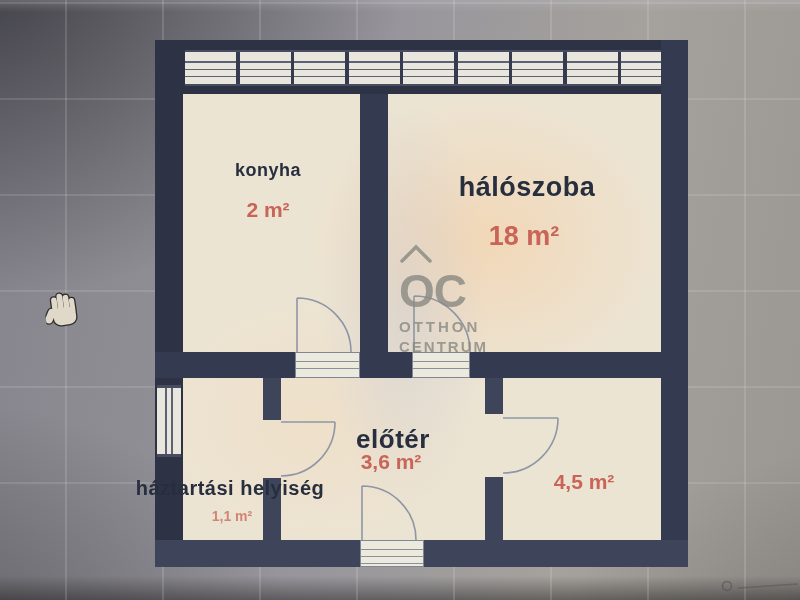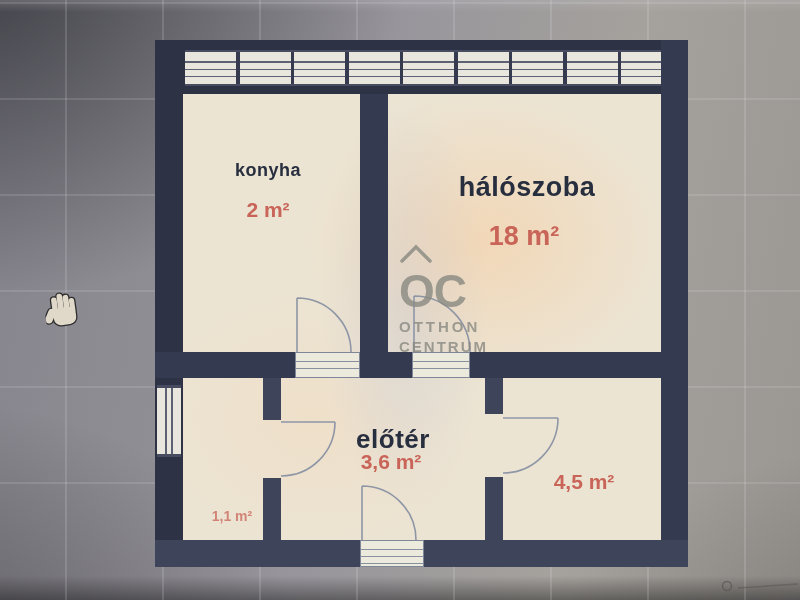--- a/index.html
+++ b/index.html
@@ -150,20 +150,21 @@
     <div class="room-area" style="left:113px;top:158px;font-size:21px;">2 m²</div>
 
     <div class="room-name" style="left:372px;top:132px;font-size:27px;">hálószoba</div>
     <div class="room-area" style="left:369px;top:181px;font-size:27px;text-align:center;">18 m²</div>
 
     <div class="room-name" style="left:238px;top:374px;font-size:26px;margin-top:10px;">előtér</div>
     <div class="room-area" style="left:222px;top:410px;font-size:21px;margin-left:14px;">3,6 m²</div>
 
     <div class="room-area" style="left:429px;top:430px;font-size:21px;">4,5 m²</div>
 
+    <div class="room-name" style="left:75px;top:437px;font-size:20px;">háztartási helyiség</div>
     <div class="room-area" style="left:77px;top:468px;font-size:14px;opacity:.75;">1,1 m²</div>
   </div>
 
   <svg class="artifact" width="90" height="22" viewBox="0 0 90 22">
     <circle cx="12" cy="11" r="4.5" fill="none" stroke="rgba(90,90,85,.75)" stroke-width="1.5"></circle>
     <line x1="23" y1="13" x2="83" y2="9" stroke="rgba(90,90,85,.6)" stroke-width="1.5"></line>
   </svg>
 </div>
 
 </body></html>

